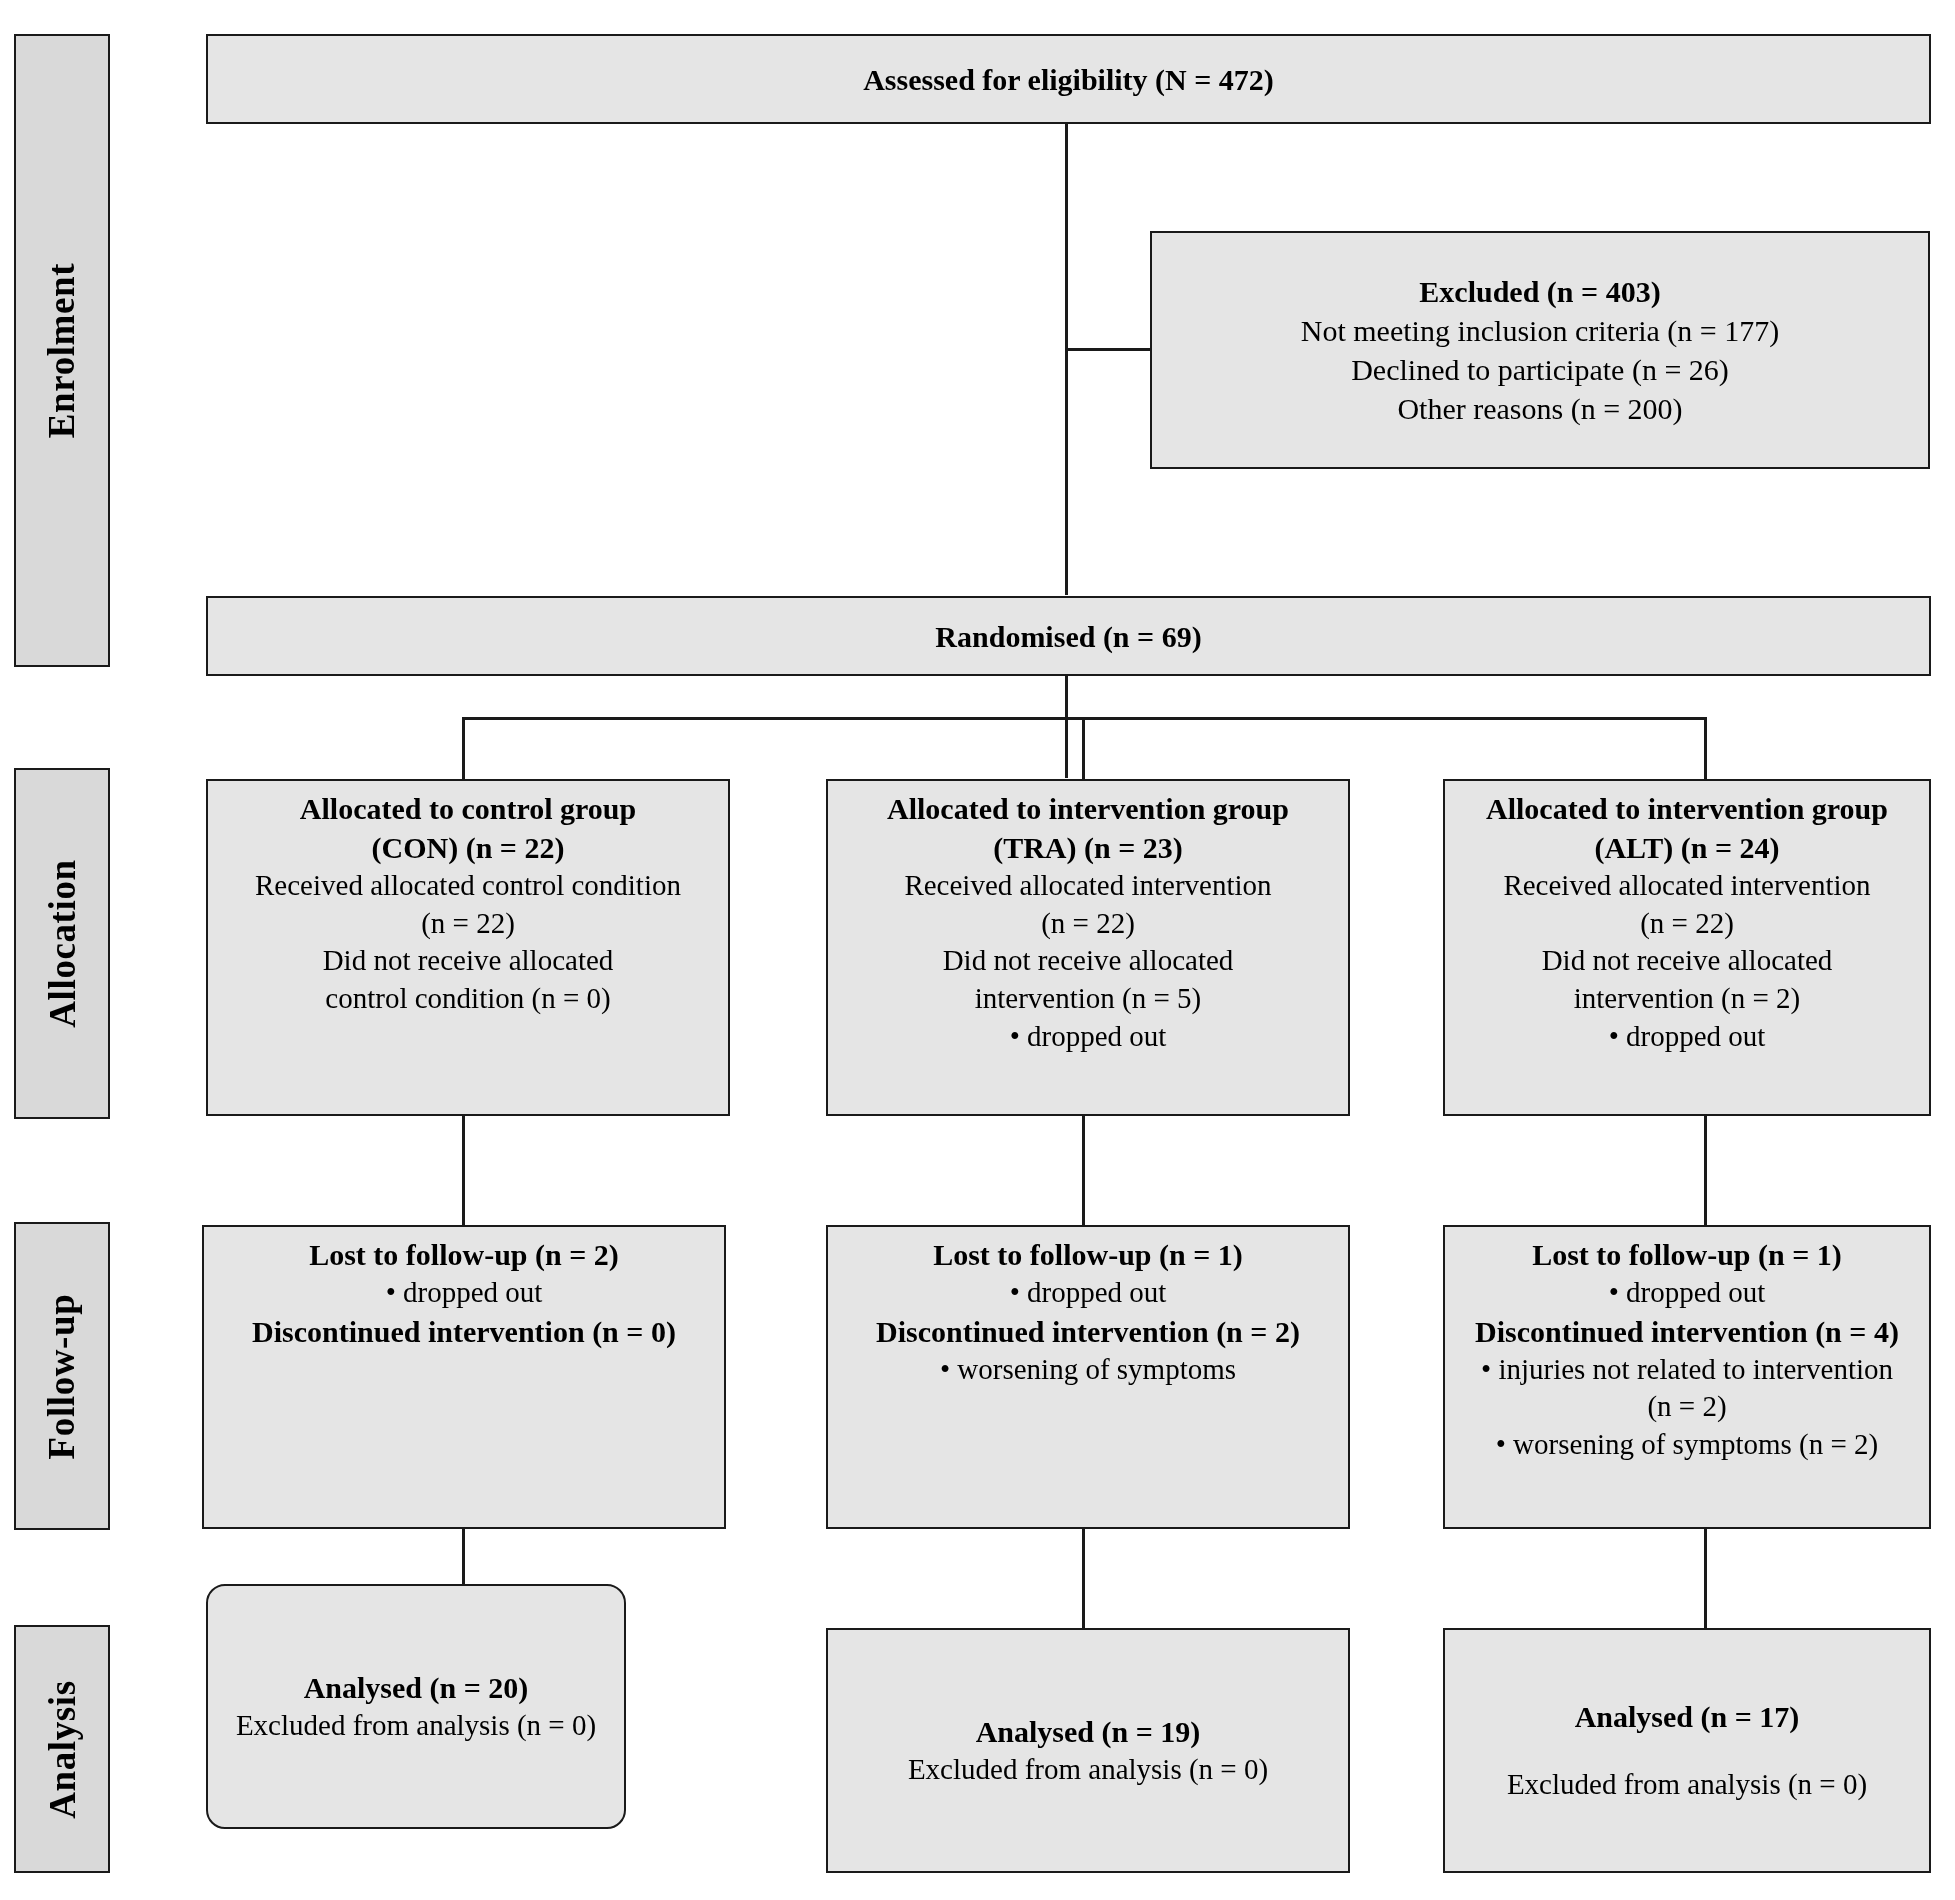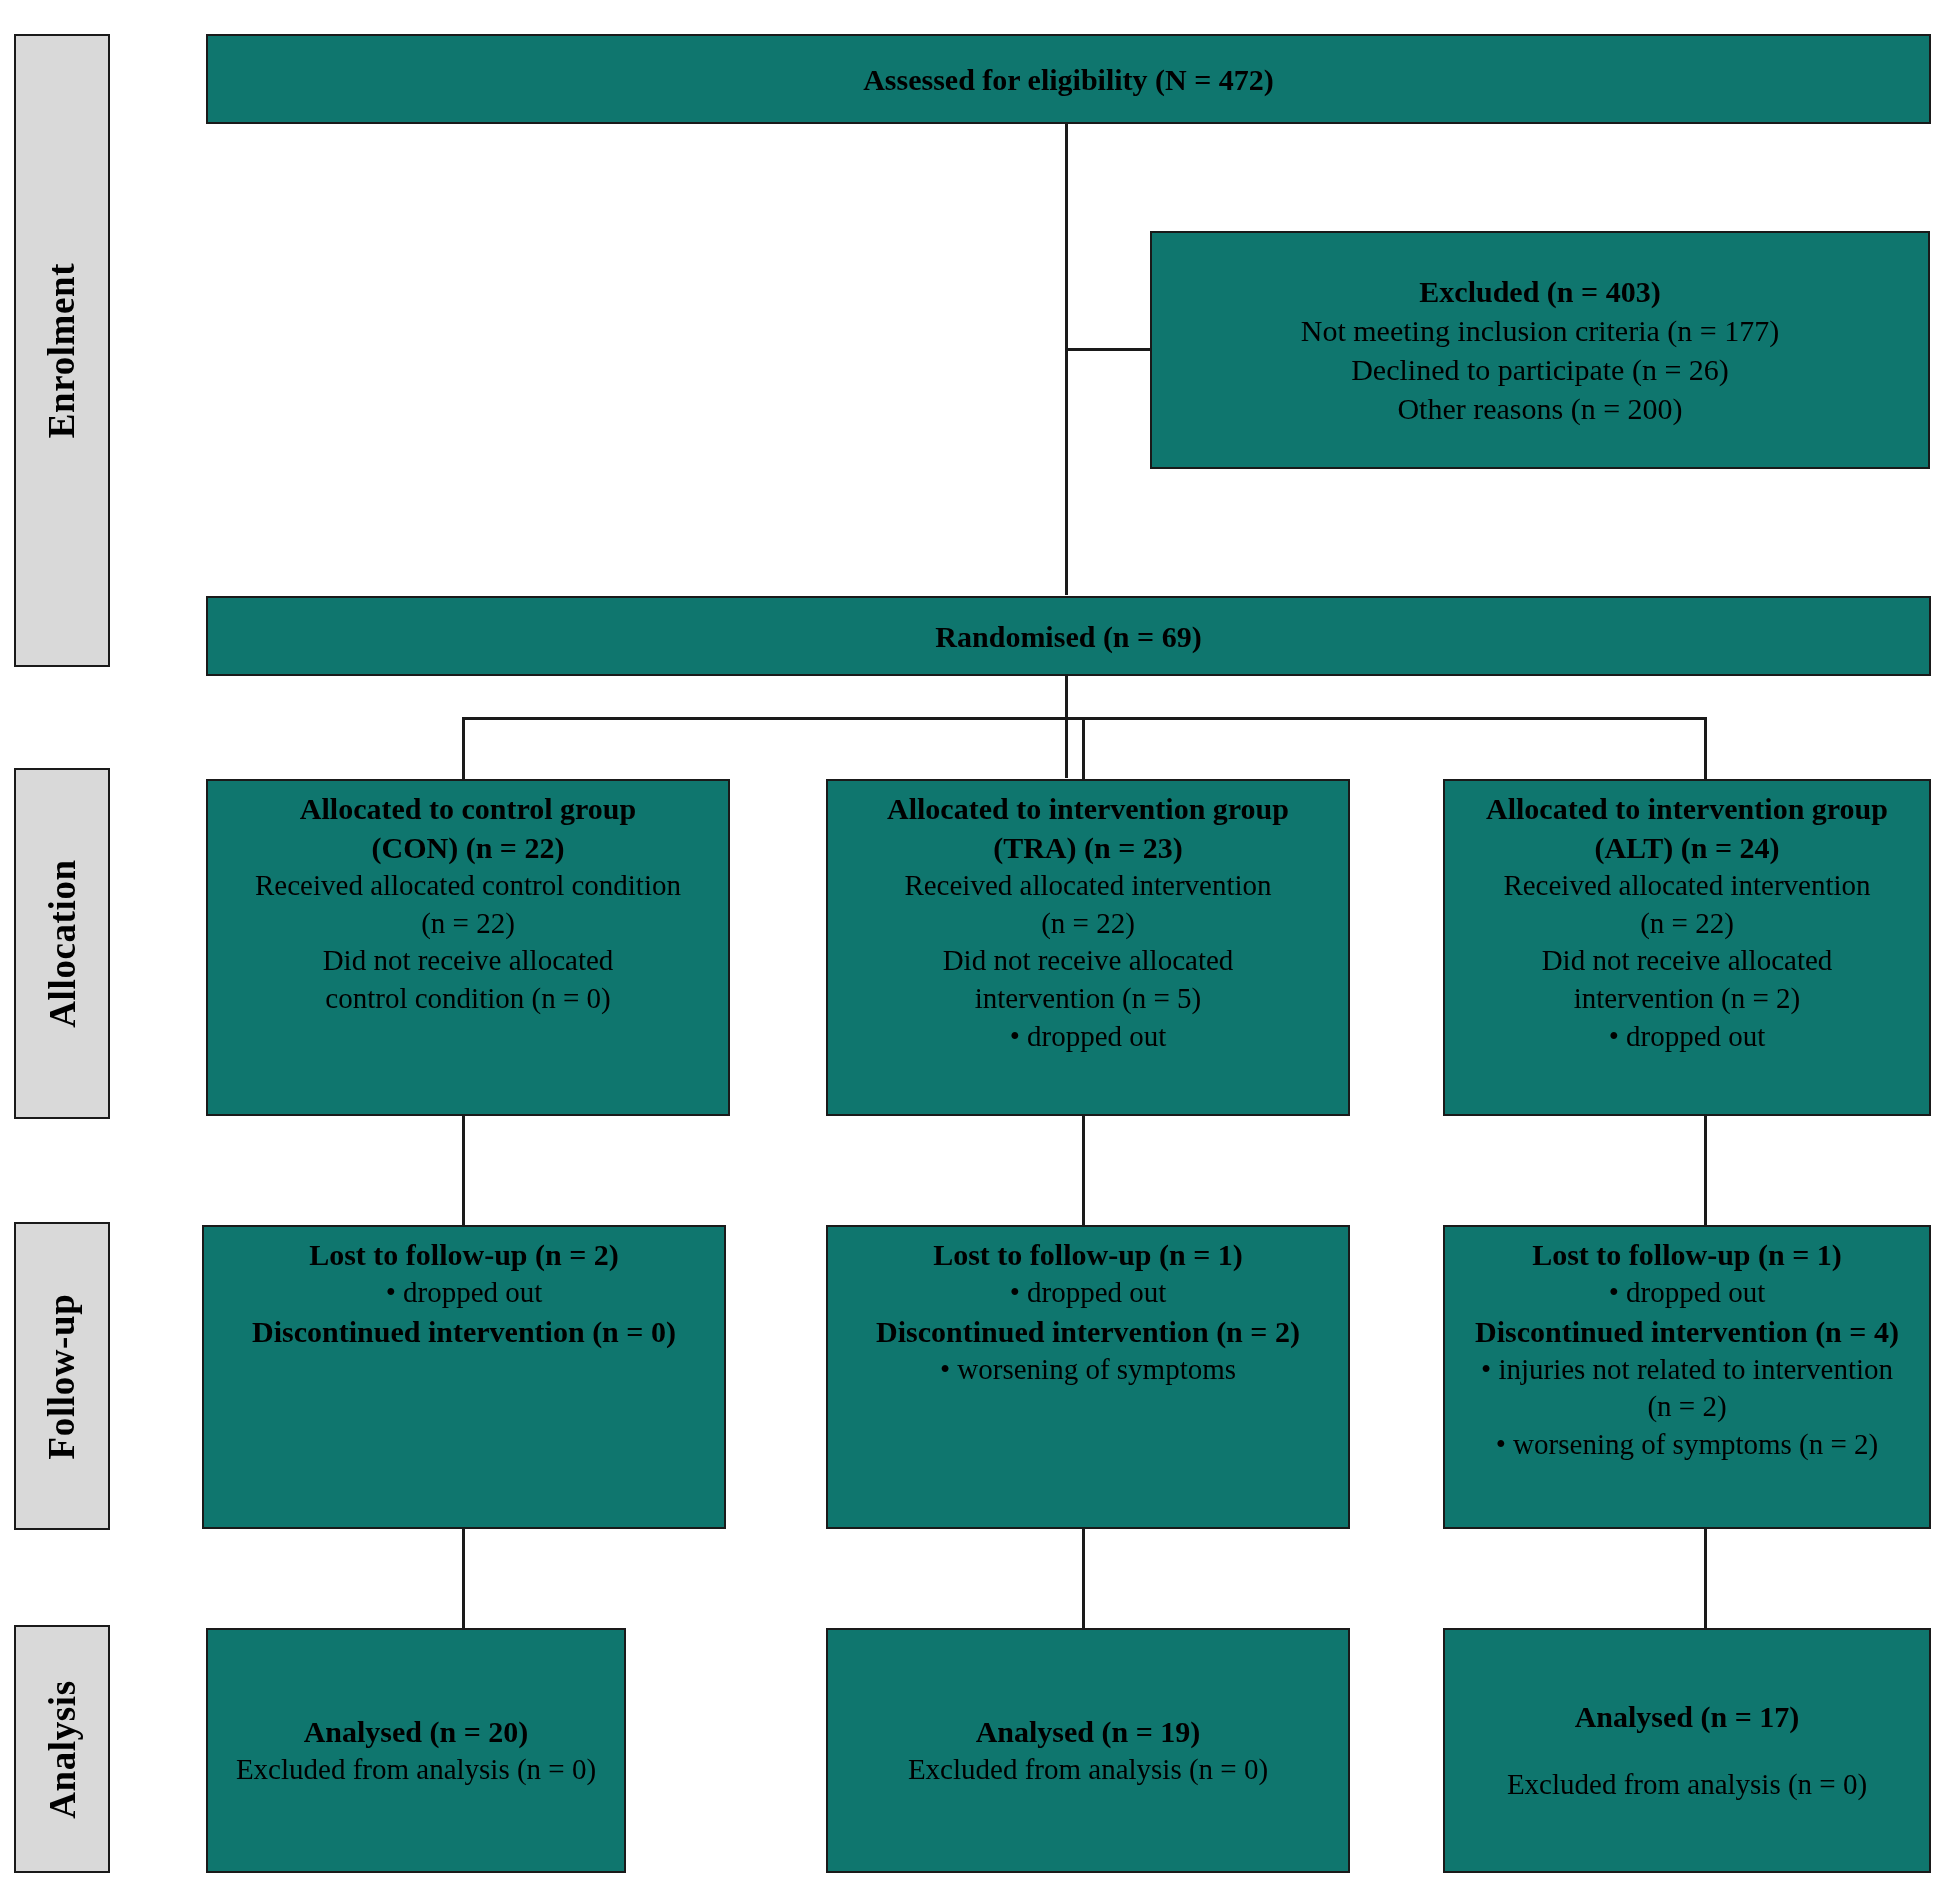--- a/index.html
+++ b/index.html
@@ -33,21 +33,21 @@
     white-space: nowrap;
     font-weight: bold;
     font-size: 37px;
     letter-spacing: 0.6px;
     line-height: 1;
   }
 
   
   .flow-box {
     position: absolute;
-    background: #0f766e;
+    background: #e5e5e5;
     border: 2.9px solid #1a1a1a;
     box-sizing: border-box;
     display: flex;
     flex-direction: column;
     padding: 8px 10.4px;
   }
   .flow-box.center-v { justify-content: center; }
   .flow-box.top-v { justify-content: flex-start; }
 
   .box-line {
@@ -172,21 +172,21 @@
 
   <div class="flow-box top-v" style="left:1443px; top:1225px; width:488px; height:304px;">
     <div class="box-line bold">Lost to follow-up (n = 1)</div>
     <div class="box-line sm">• dropped out</div>
     <div class="box-line bold">Discontinued intervention (n = 4)</div>
     <div class="box-line sm">• injuries not related to intervention</div>
     <div class="box-line sm">(n = 2)</div>
     <div class="box-line sm">• worsening of symptoms (n = 2)</div>
   </div>
 
-  <div class="flow-box center-v" style="left:206px; top:1628px; width:420px; height:245px;">
+  <div class="flow-box center-v" style="left:206px; top:1584px; width:420px; height:245px;border-radius:19px;">
     <div class="box-line bold">Analysed (n = 20)</div>
     <div class="box-line sm">Excluded from analysis (n = 0)</div>
   </div>
 
   <div class="flow-box center-v" style="left:826px; top:1628px; width:524px; height:245px;">
     <div class="box-line bold">Analysed (n = 19)</div>
     <div class="box-line sm">Excluded from analysis (n = 0)</div>
   </div>
 
   <div class="flow-box center-v" style="left:1443px; top:1628px; width:488px; height:245px;gap:30px;">

